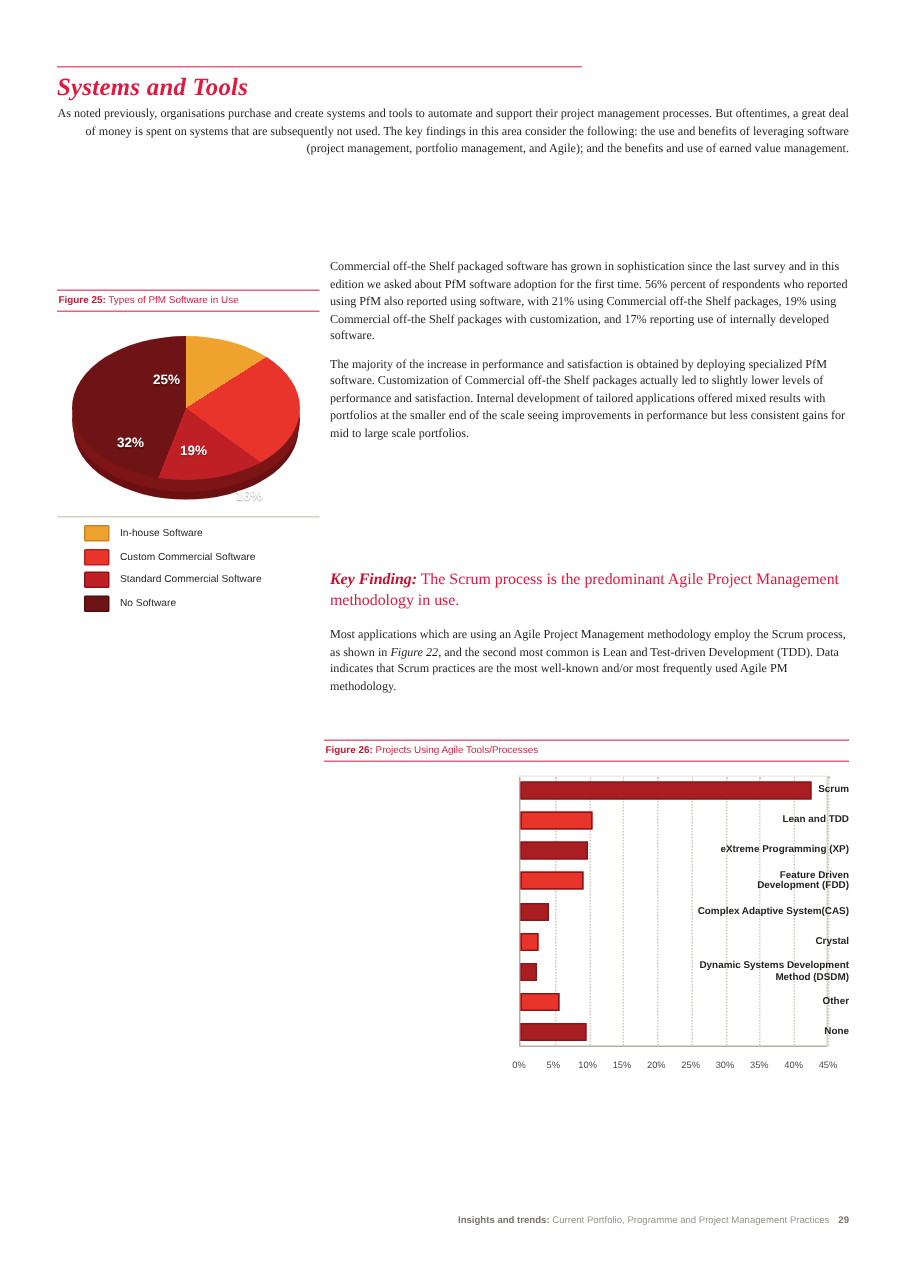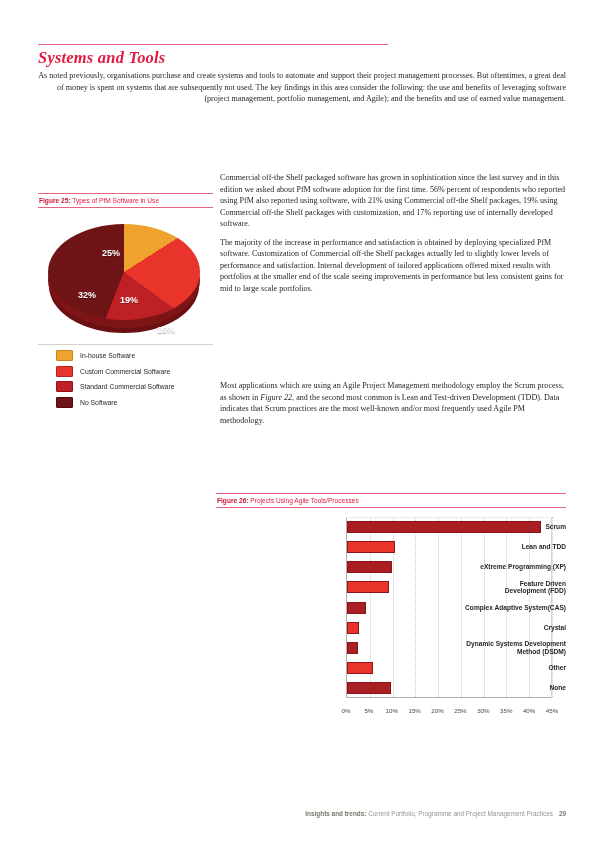--- a/index.html
+++ b/index.html
@@ -163,20 +163,23 @@
       </div>
     </div>
   </div>
 
   <div class="rcol">
     <p class="para">Commercial off-the Shelf packaged software has grown in sophistication since the last survey and in this edition we asked about PfM software adoption for the first time. 56% percent of respondents who reported using PfM also reported using software, with 21% using Commercial off-the Shelf packages, 19% using Commercial off-the Shelf packages with customization, and 17% reporting use of internally developed software.</p>
     <p class="para">The majority of the increase in performance and satisfaction is obtained by deploying specialized PfM software.  Customization of Commercial off-the Shelf packages actually led to slightly lower levels of performance and satisfaction.   Internal development of tailored applications offered mixed results with portfolios at the smaller end of the scale seeing improvements in performance but less consistent gains for mid to large scale portfolios.</p>
   </div>
 
   <div class="rcol2">
+    <p class="kf">
+      <b>Key Finding:</b><span> The Scrum process is the predominant Agile Project Management methodology in use.</span>
+    </p>
     <p class="para"><span>Most applications which are using an Agile Project Management methodology employ the Scrum process, as shown in </span><i>Figure 22</i><span>, and the second most common is Lean and Test-driven Development (TDD).  Data indicates that Scrum practices are the most well-known and/or most frequently used Agile PM methodology.</span></p>
   </div>
 
   <div class="fig26">
     <div class="fig-caption-rule-top"></div>
     <div class="fig-caption">
       <b>Figure 26:</b>
       <span>Projects Using Agile Tools/Processes</span>
     </div>
     <div class="fig-caption-rule-bot"></div>

